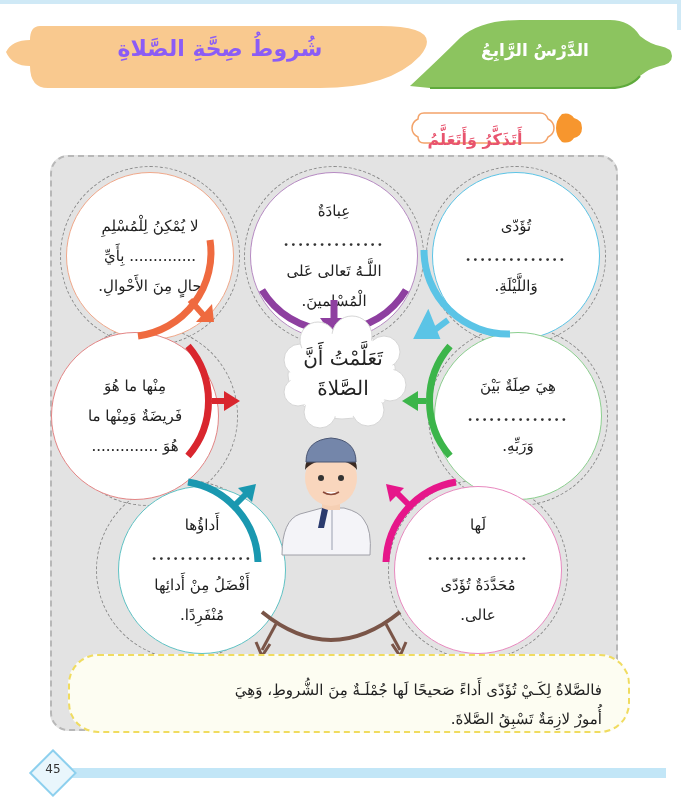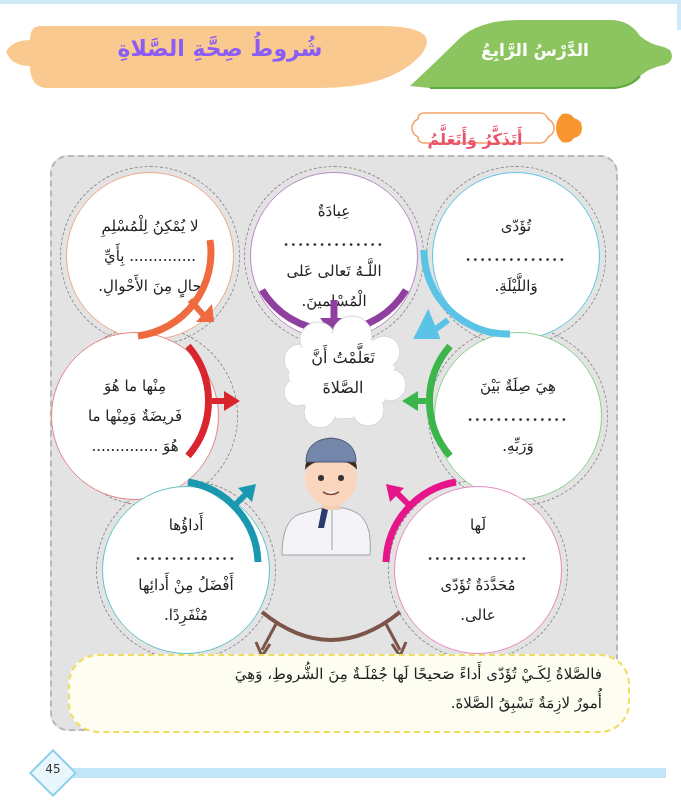--- a/index.html
+++ b/index.html
@@ -47,27 +47,27 @@
   .circle-dash {
     position:absolute; width:180px; height:180px; border-radius:50%;
     border:1.5px dashed #8a8a8a; box-sizing:border-box;
   }
   .blank { letter-spacing:2px; font-weight:bold; color:#333; }
 
   .arcs { position:absolute; left:0; top:0; pointer-events:none; }
 
   .cloud-text {
     position:absolute; left:293px; top:343px; width:100px; text-align:center;
-    direction:rtl; font-size:16px; line-height:30px; color:#222;
+    direction:rtl; font-size:20px; line-height:30px; color:#222;
   }
 
   .summary {
     position:absolute; left:68px; top:654px; width:562px; height:79px;
     background:#fdfdf2; border:2px dashed #f0dc60; border-radius:30px; box-sizing:border-box;
-    direction:rtl; text-align:right; padding:4px 26px 0 20px; font-size:15px; line-height:29px; color:#222;
+    direction:rtl; text-align:right; padding:20px 26px 0 20px; font-size:15px; line-height:29px; color:#222;
   }
 
   .footer-bar { position:absolute; left:66px; top:768px; width:600px; height:10px; background:#c2e6f7; }
   .page-badge {
     position:absolute; left:36px; top:756px; width:30px; height:30px;
     transform:rotate(45deg); background:#e9f6fc; border:2px solid #8dd0ee;
   }
   .page-number {
     position:absolute; left:34px; top:762px; width:38px; text-align:center;
     font-family:"DejaVu Sans", sans-serif; font-size:12px; color:#333;
@@ -131,21 +131,21 @@
   <div>فَريضَةٌ وَمِنْها ما</div>
   <div>هُوَ ..............</div>
 </div>
 
 <div class="circle" style="left:434px;top:332px;border:1.5px solid #8ccf8f;">
   <div>هِيَ صِلَةٌ بَيْنَ</div>
   <div class="blank">..............</div>
   <div>وَرَبِّهِ.</div>
 </div>
 
-<div class="circle" style="left:102px;top:486px;border:1.5px solid #5fc2c4;">
+<div class="circle" style="left:118px;top:486px;border:1.5px solid #5fc2c4;">
   <div>أَداؤُها</div>
   <div class="blank">..............</div>
   <div>أَفْضَلُ مِنْ أَدائِها</div>
   <div>مُنْفَرِدًا.</div>
 </div>
 
 <div class="circle" style="left:394px;top:486px;border:1.5px solid #e889bf;">
   <div>لَها</div>
   <div class="blank">..............</div>
   <div>مُحَدَّدَةٌ تُؤَدّى</div>

